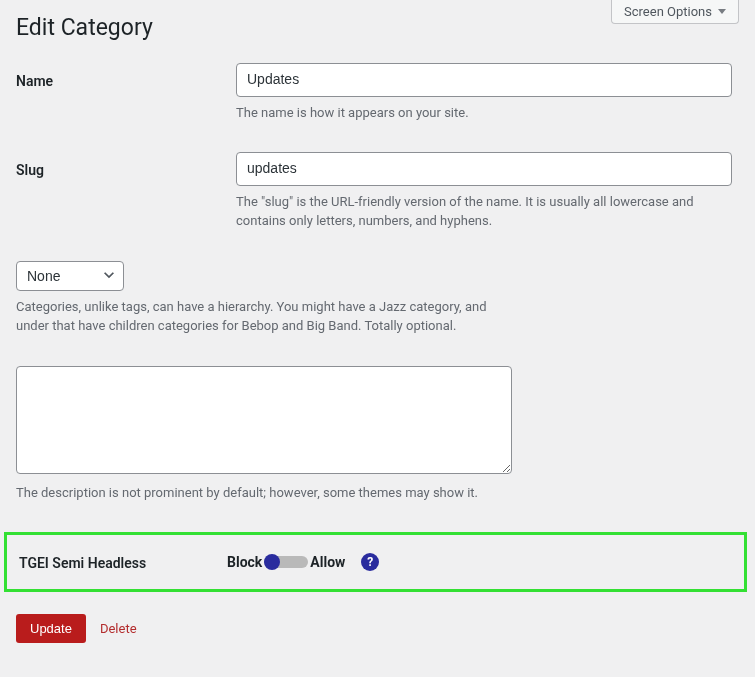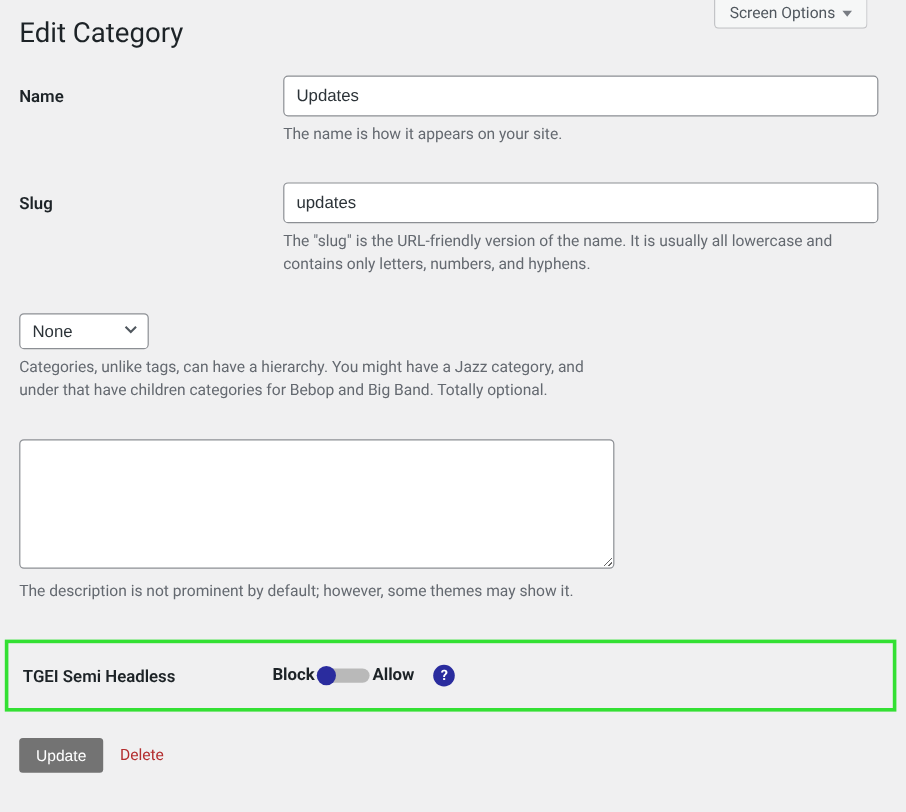--- a/index.html
+++ b/index.html
@@ -6,21 +6,21 @@
 body {
   font-family: -apple-system, BlinkMacSystemFont, "Segoe UI", Roboto, sans-serif;
   background: #f0f0f1;
   color: #1d2327;
   font-size: 14px;
   width: 755px;
 }
 .screen-options {
   position: absolute;
   top: 0;
-  right: 32px;
+  right: 16px;
   background: #f6f7f7;
   border: 1px solid #c3c4c7;
   border-top: none;
   border-radius: 0 0 4px 4px;
   padding: 4px 12px;
   font-size: 13px;
   color: #50575e;
   display: flex;
   align-items: center;
   gap: 6px;
@@ -156,21 +156,21 @@
   margin-left: 16px;
   cursor: pointer;
 }
 .actions {
   padding: 0 16px 20px;
   display: flex;
   align-items: center;
   gap: 14px;
 }
 .btn-primary {
-  background: #737373;
+  background: #b91c1c;
   color: #fff;
   border: none;
   padding: 7px 14px;
   font-size: 13px;
   border-radius: 3px;
   cursor: pointer;
 }
 .delete-link {
   color: #b32d2e;
   font-size: 13px;

